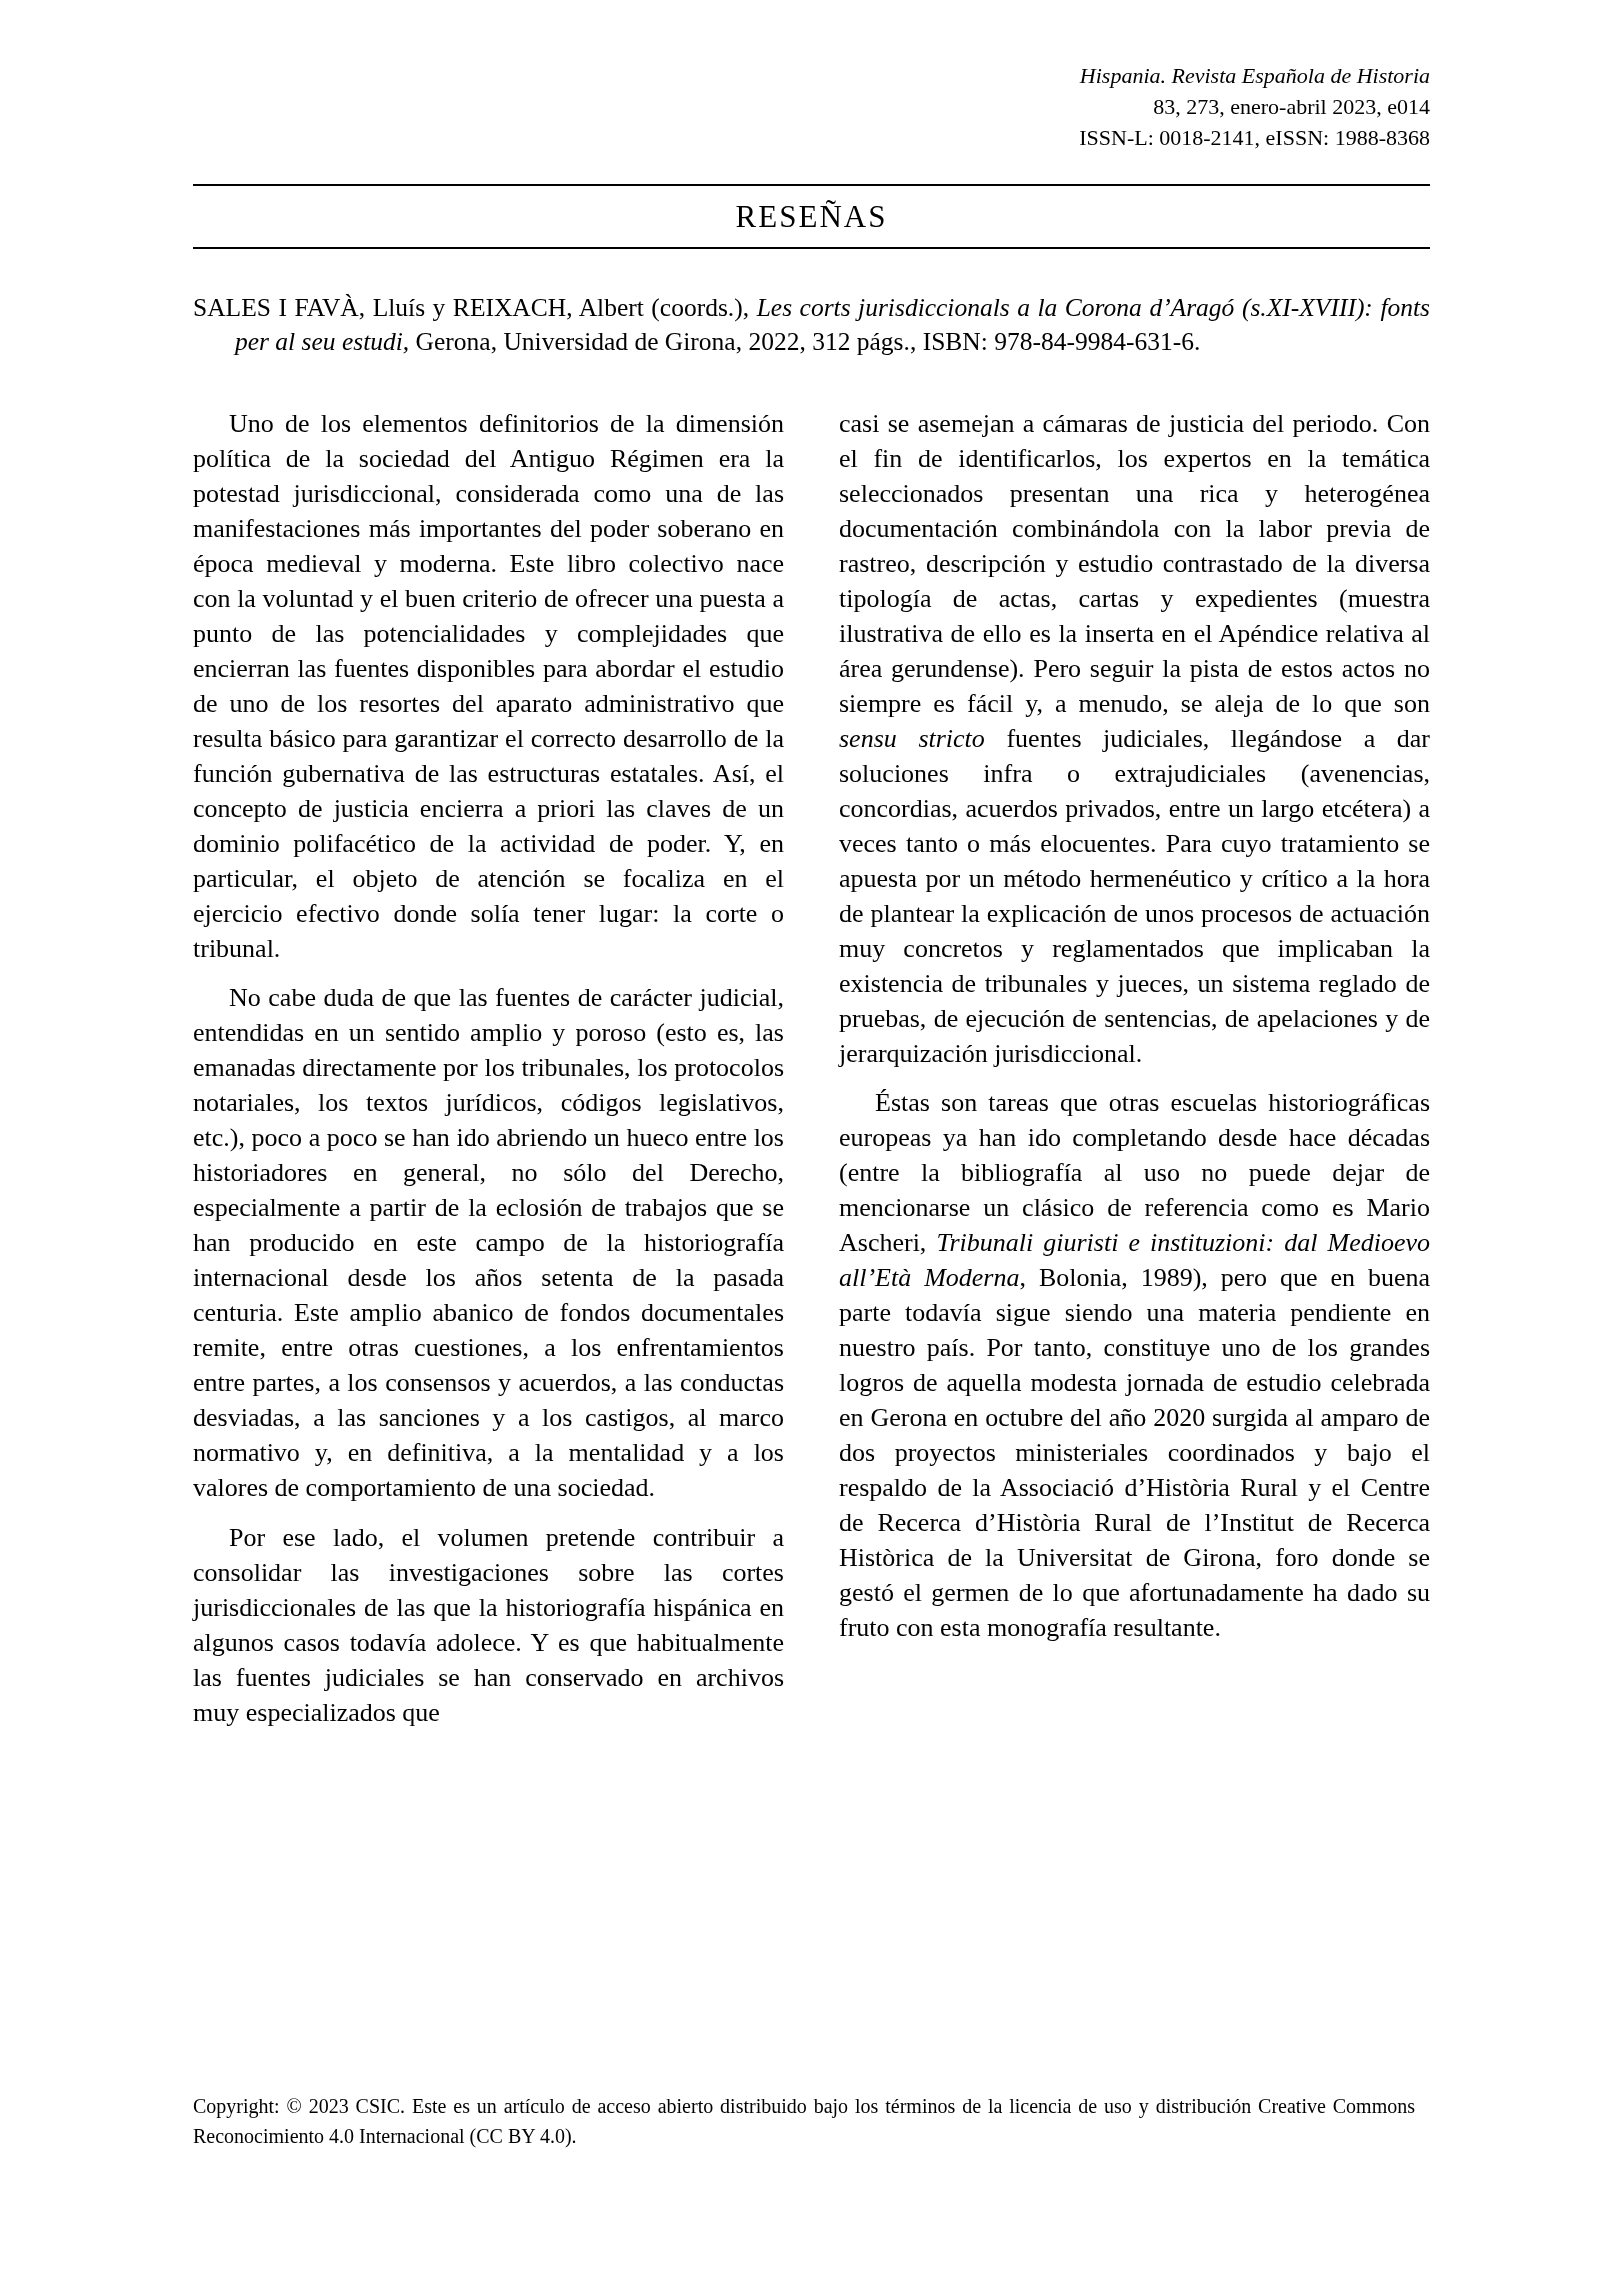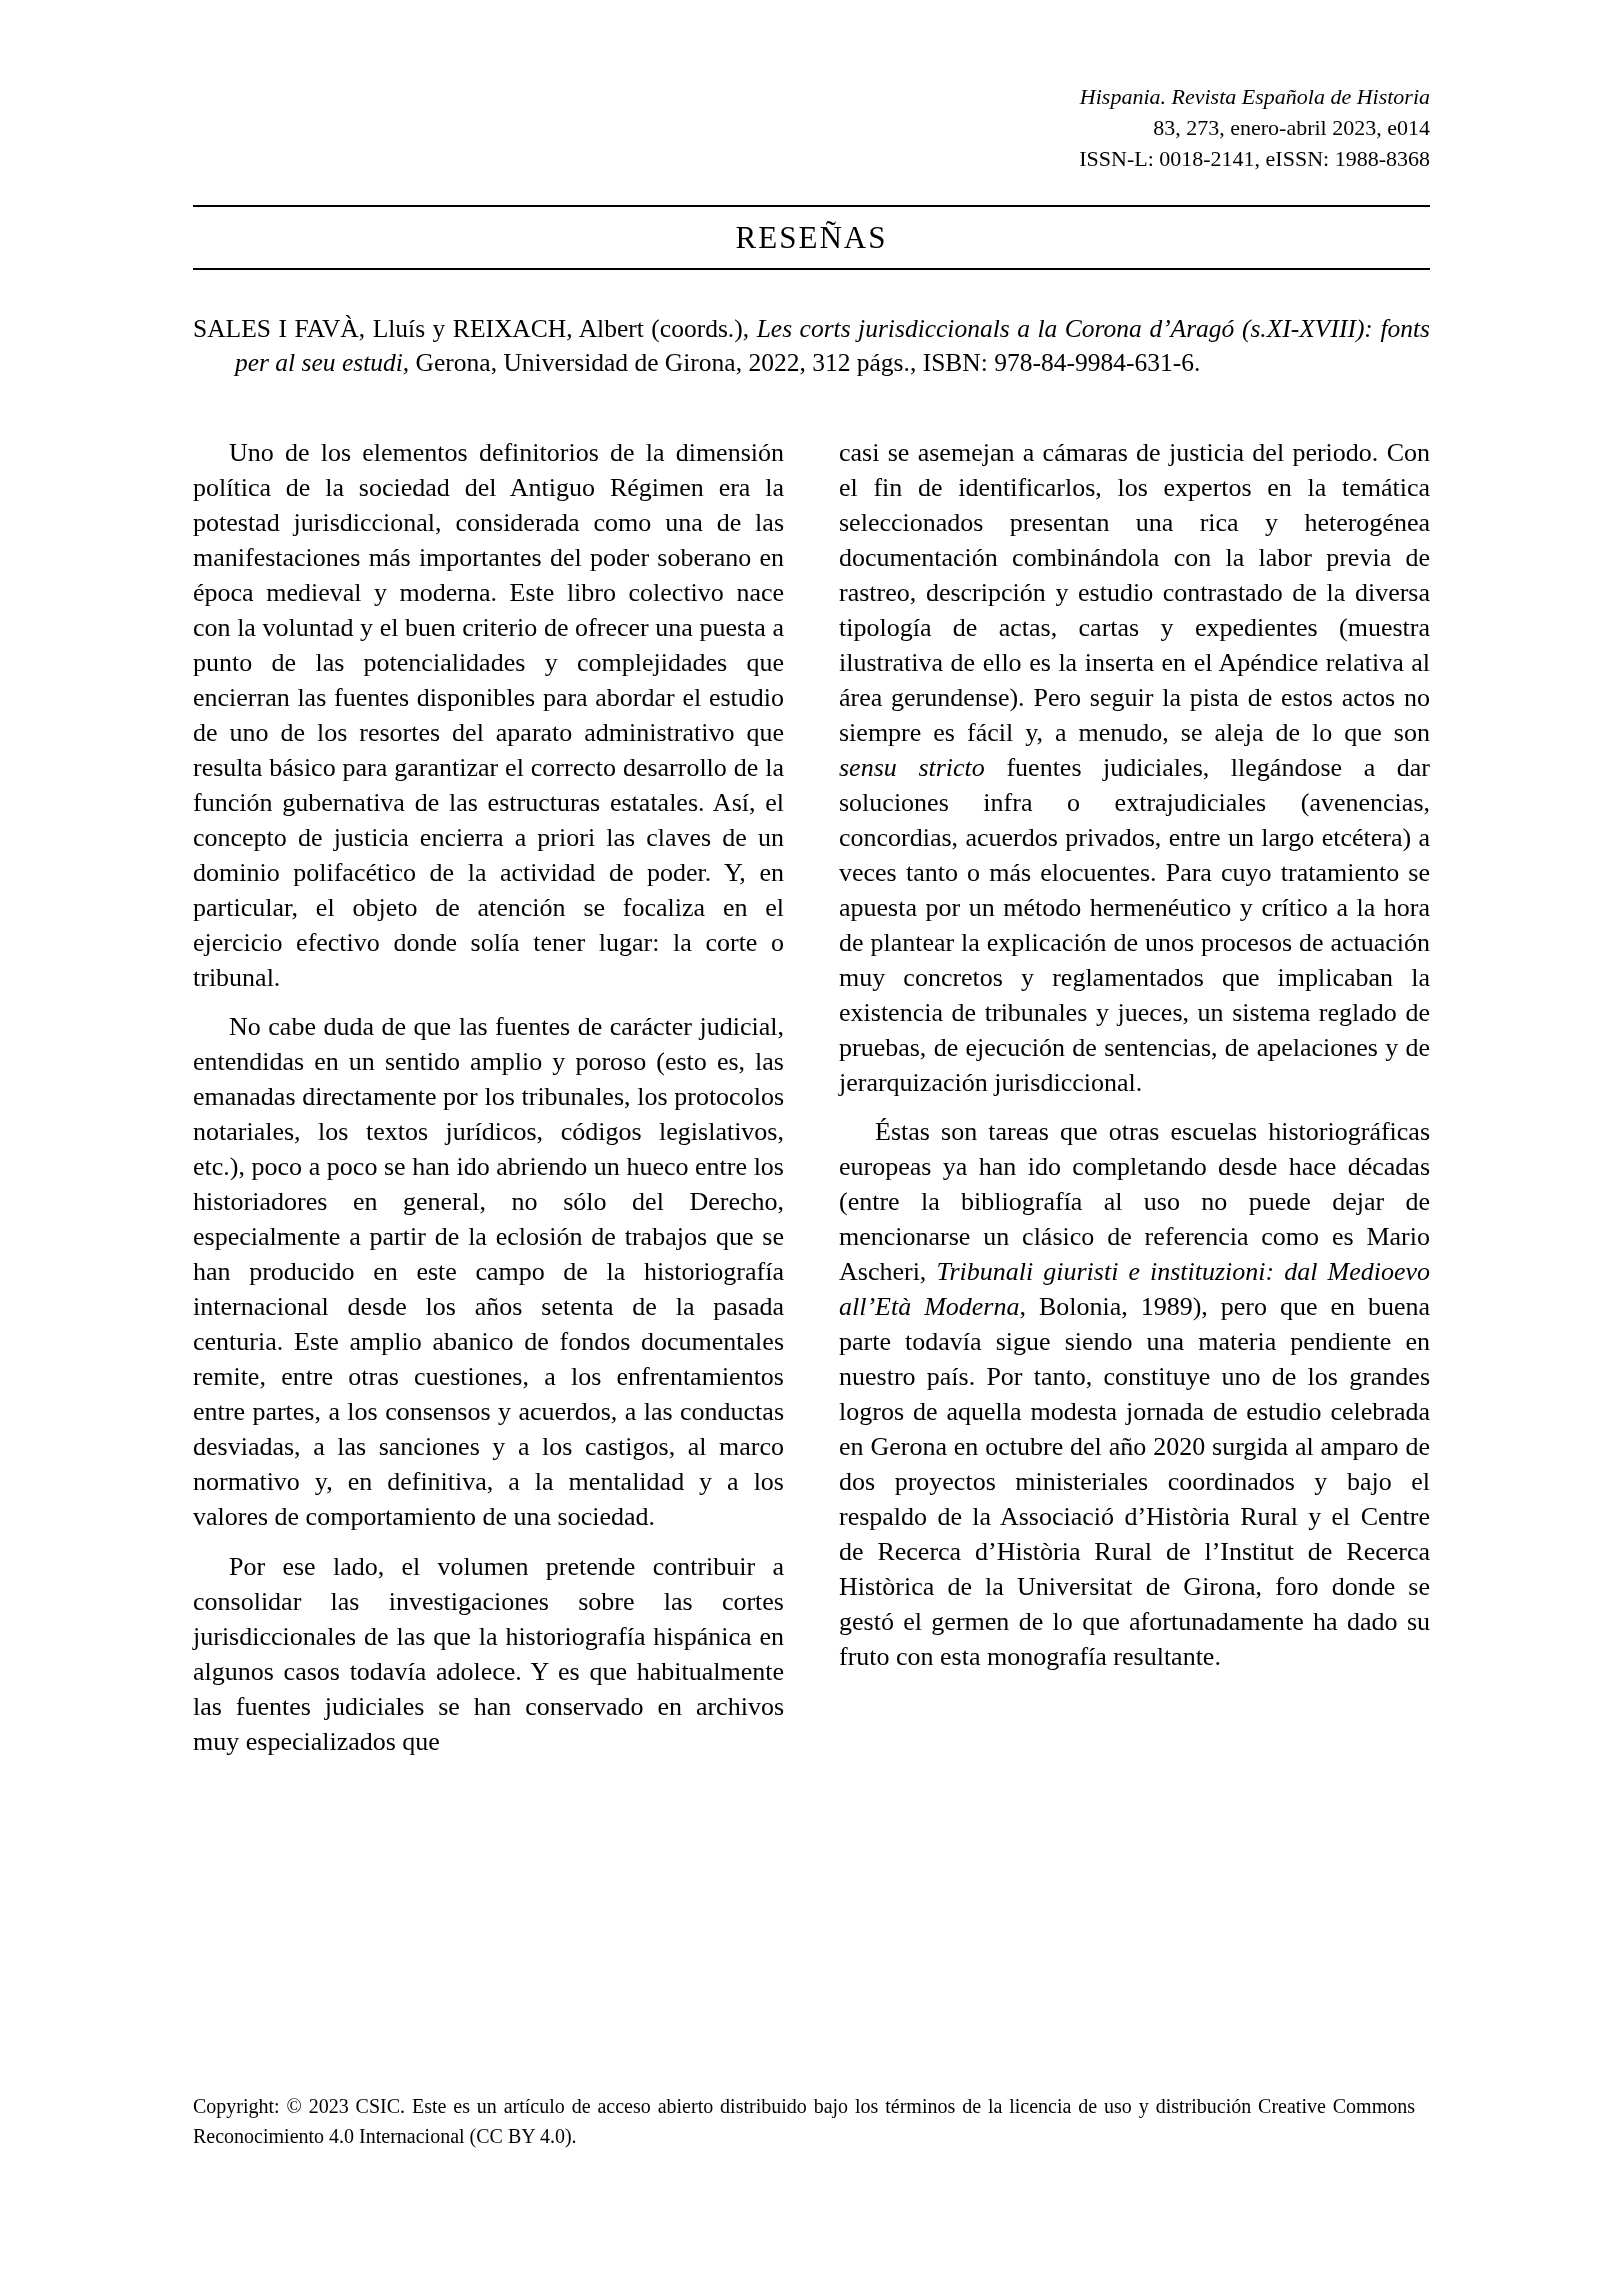--- a/index.html
+++ b/index.html
@@ -17,21 +17,21 @@
     overflow: hidden;
     background: #ffffff;
   }
   .content {
     position: absolute;
     left: 193px;
     right: 193px;
     top: 0;
   }
   .header {
-    margin-top: 81px;
+    margin-top: 60px;
     text-align: right;
     font-size: 22px;
     line-height: 31px;
   }
   .journal-title { font-style: italic; }
   .rule {
     height: 0;
     border-top: 2px solid #000000;
   }
   .rule-top { margin-top: 31px; }
@@ -55,21 +55,20 @@
     gap: 55px;
     margin-top: 47px;
   }
   .col {
     flex: 1 1 0;
     min-width: 0;
     text-align: justify;
     font-size: 26px;
     line-height: 35px;
     hyphens: auto;
-    margin-top: 8px;
     -webkit-hyphens: auto;
   }
   .body-para { margin: 0; text-indent: 36px; }
   .body-para + .body-para { margin-top: 14.4px; }
   .body-para.no-indent { text-indent: 0; }
   .italic { font-style: italic; }
   .footer {
     position: absolute;
     left: 193px;
     right: 208px;

